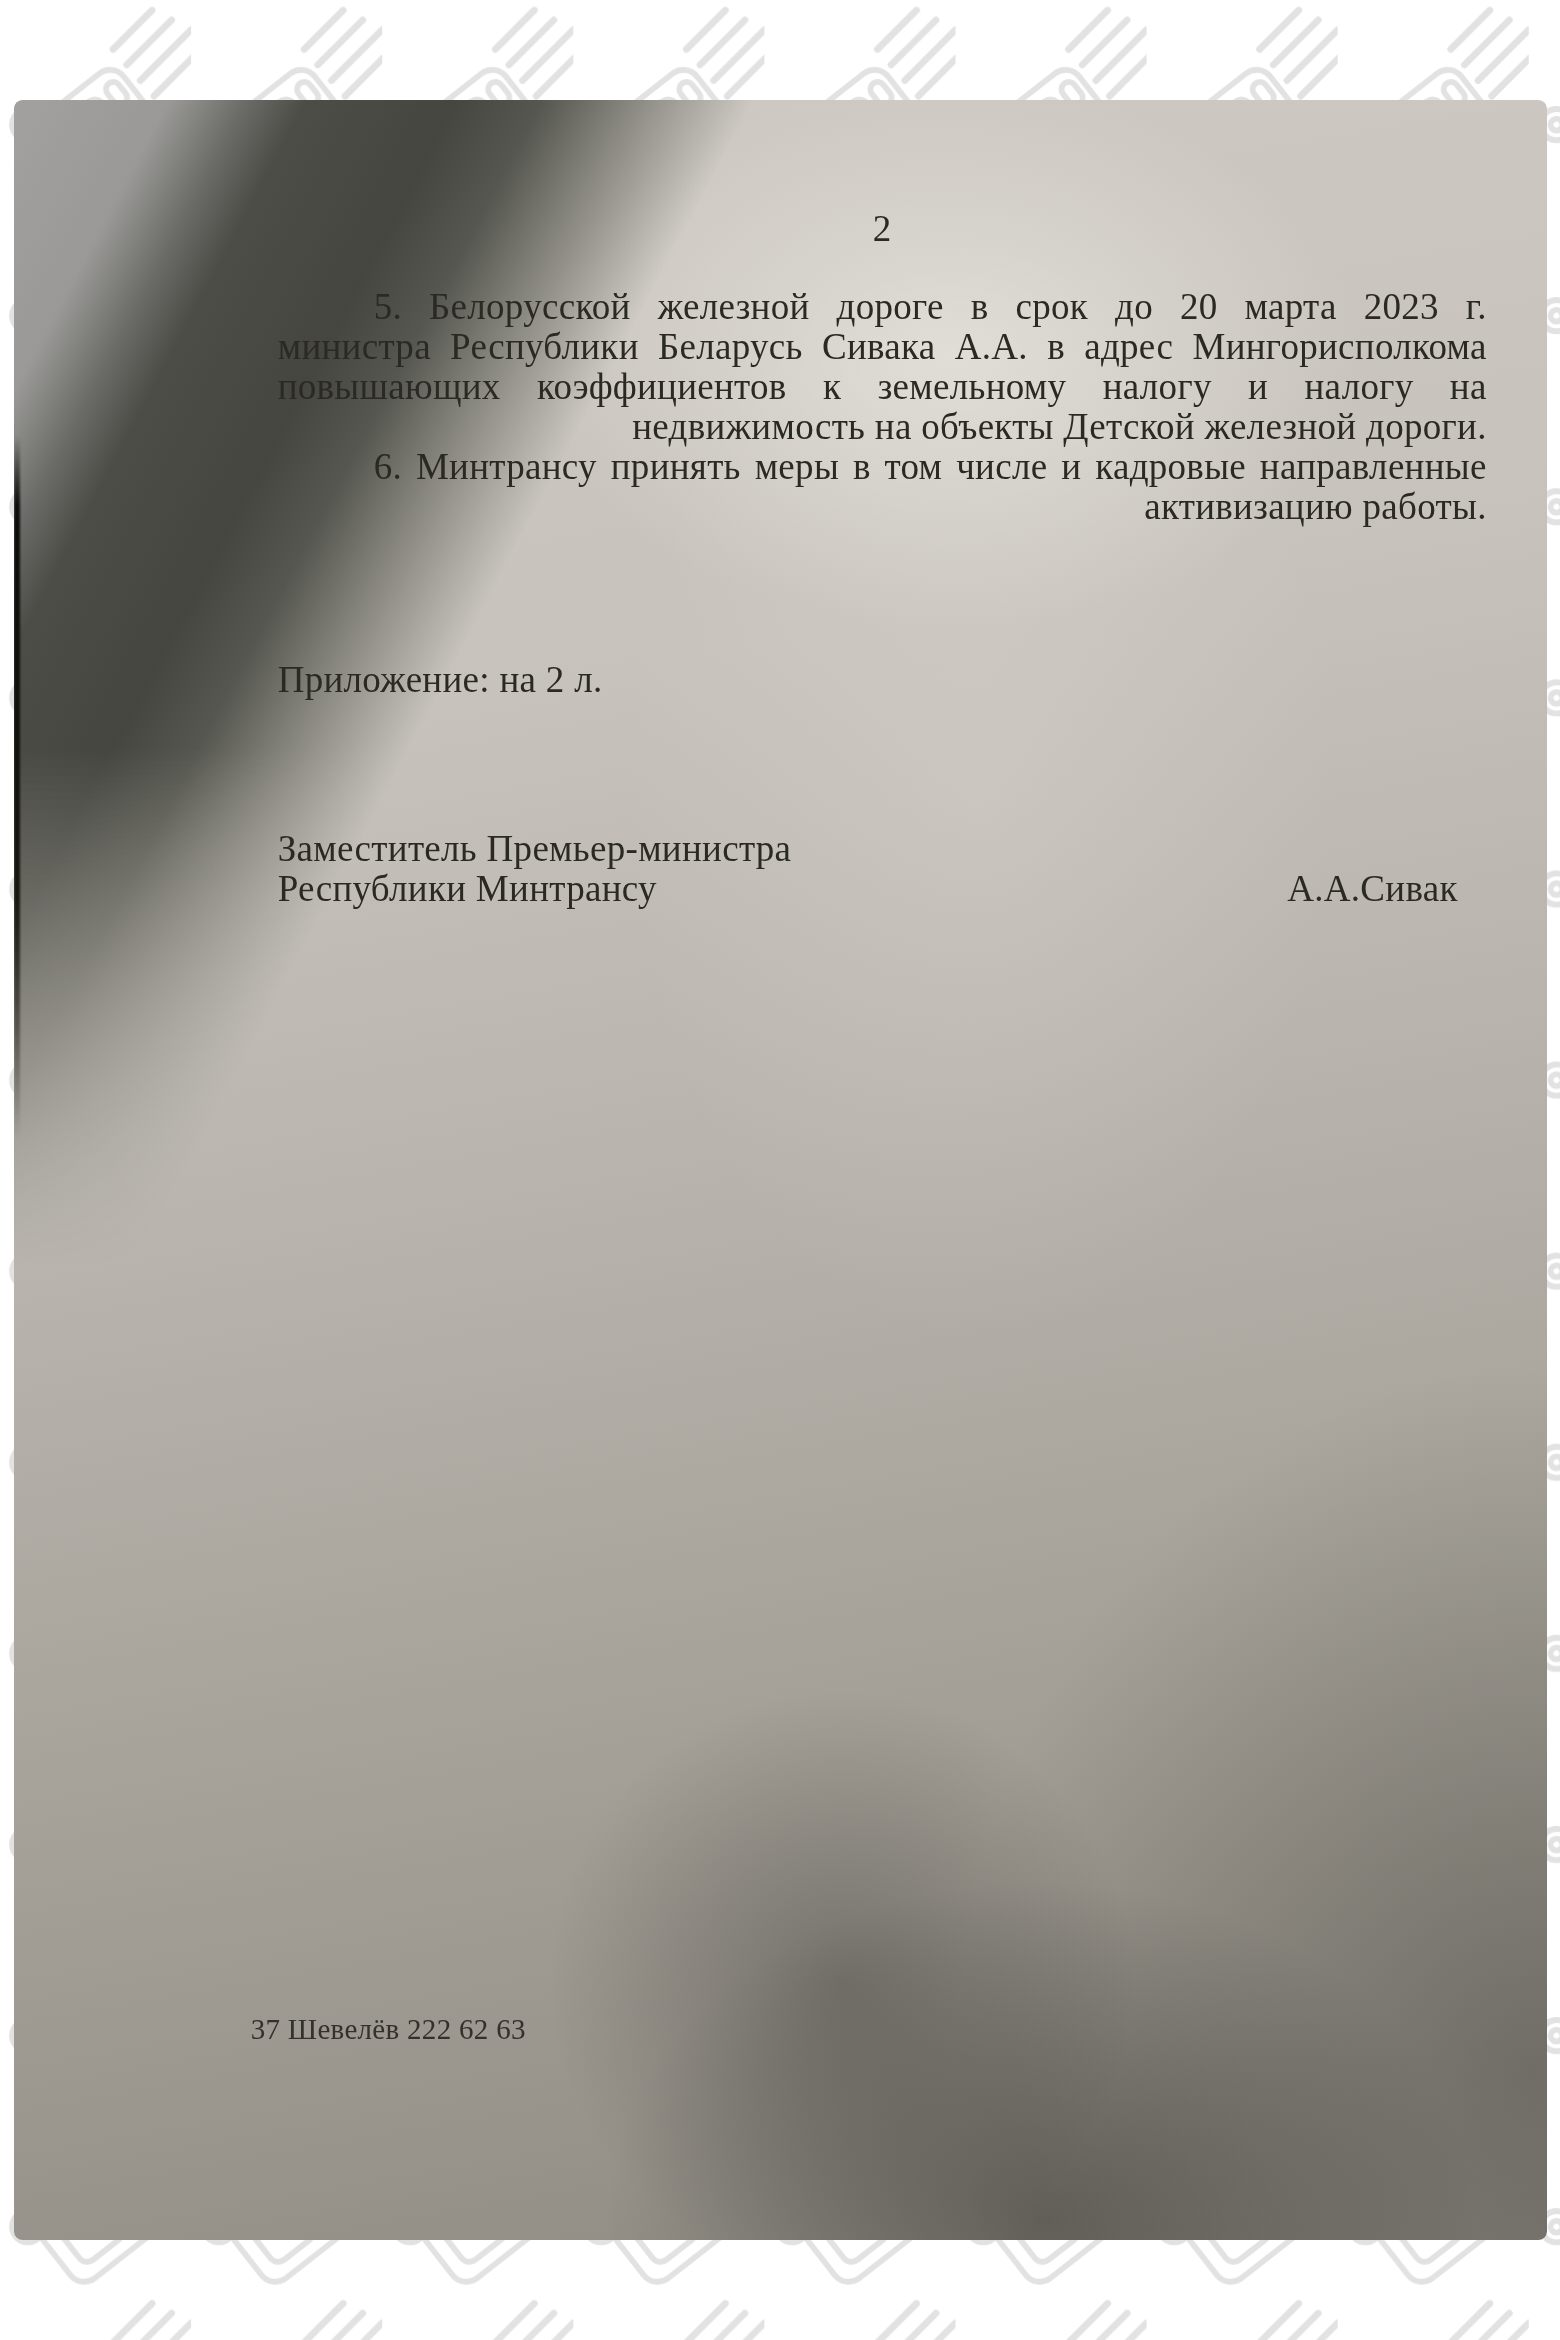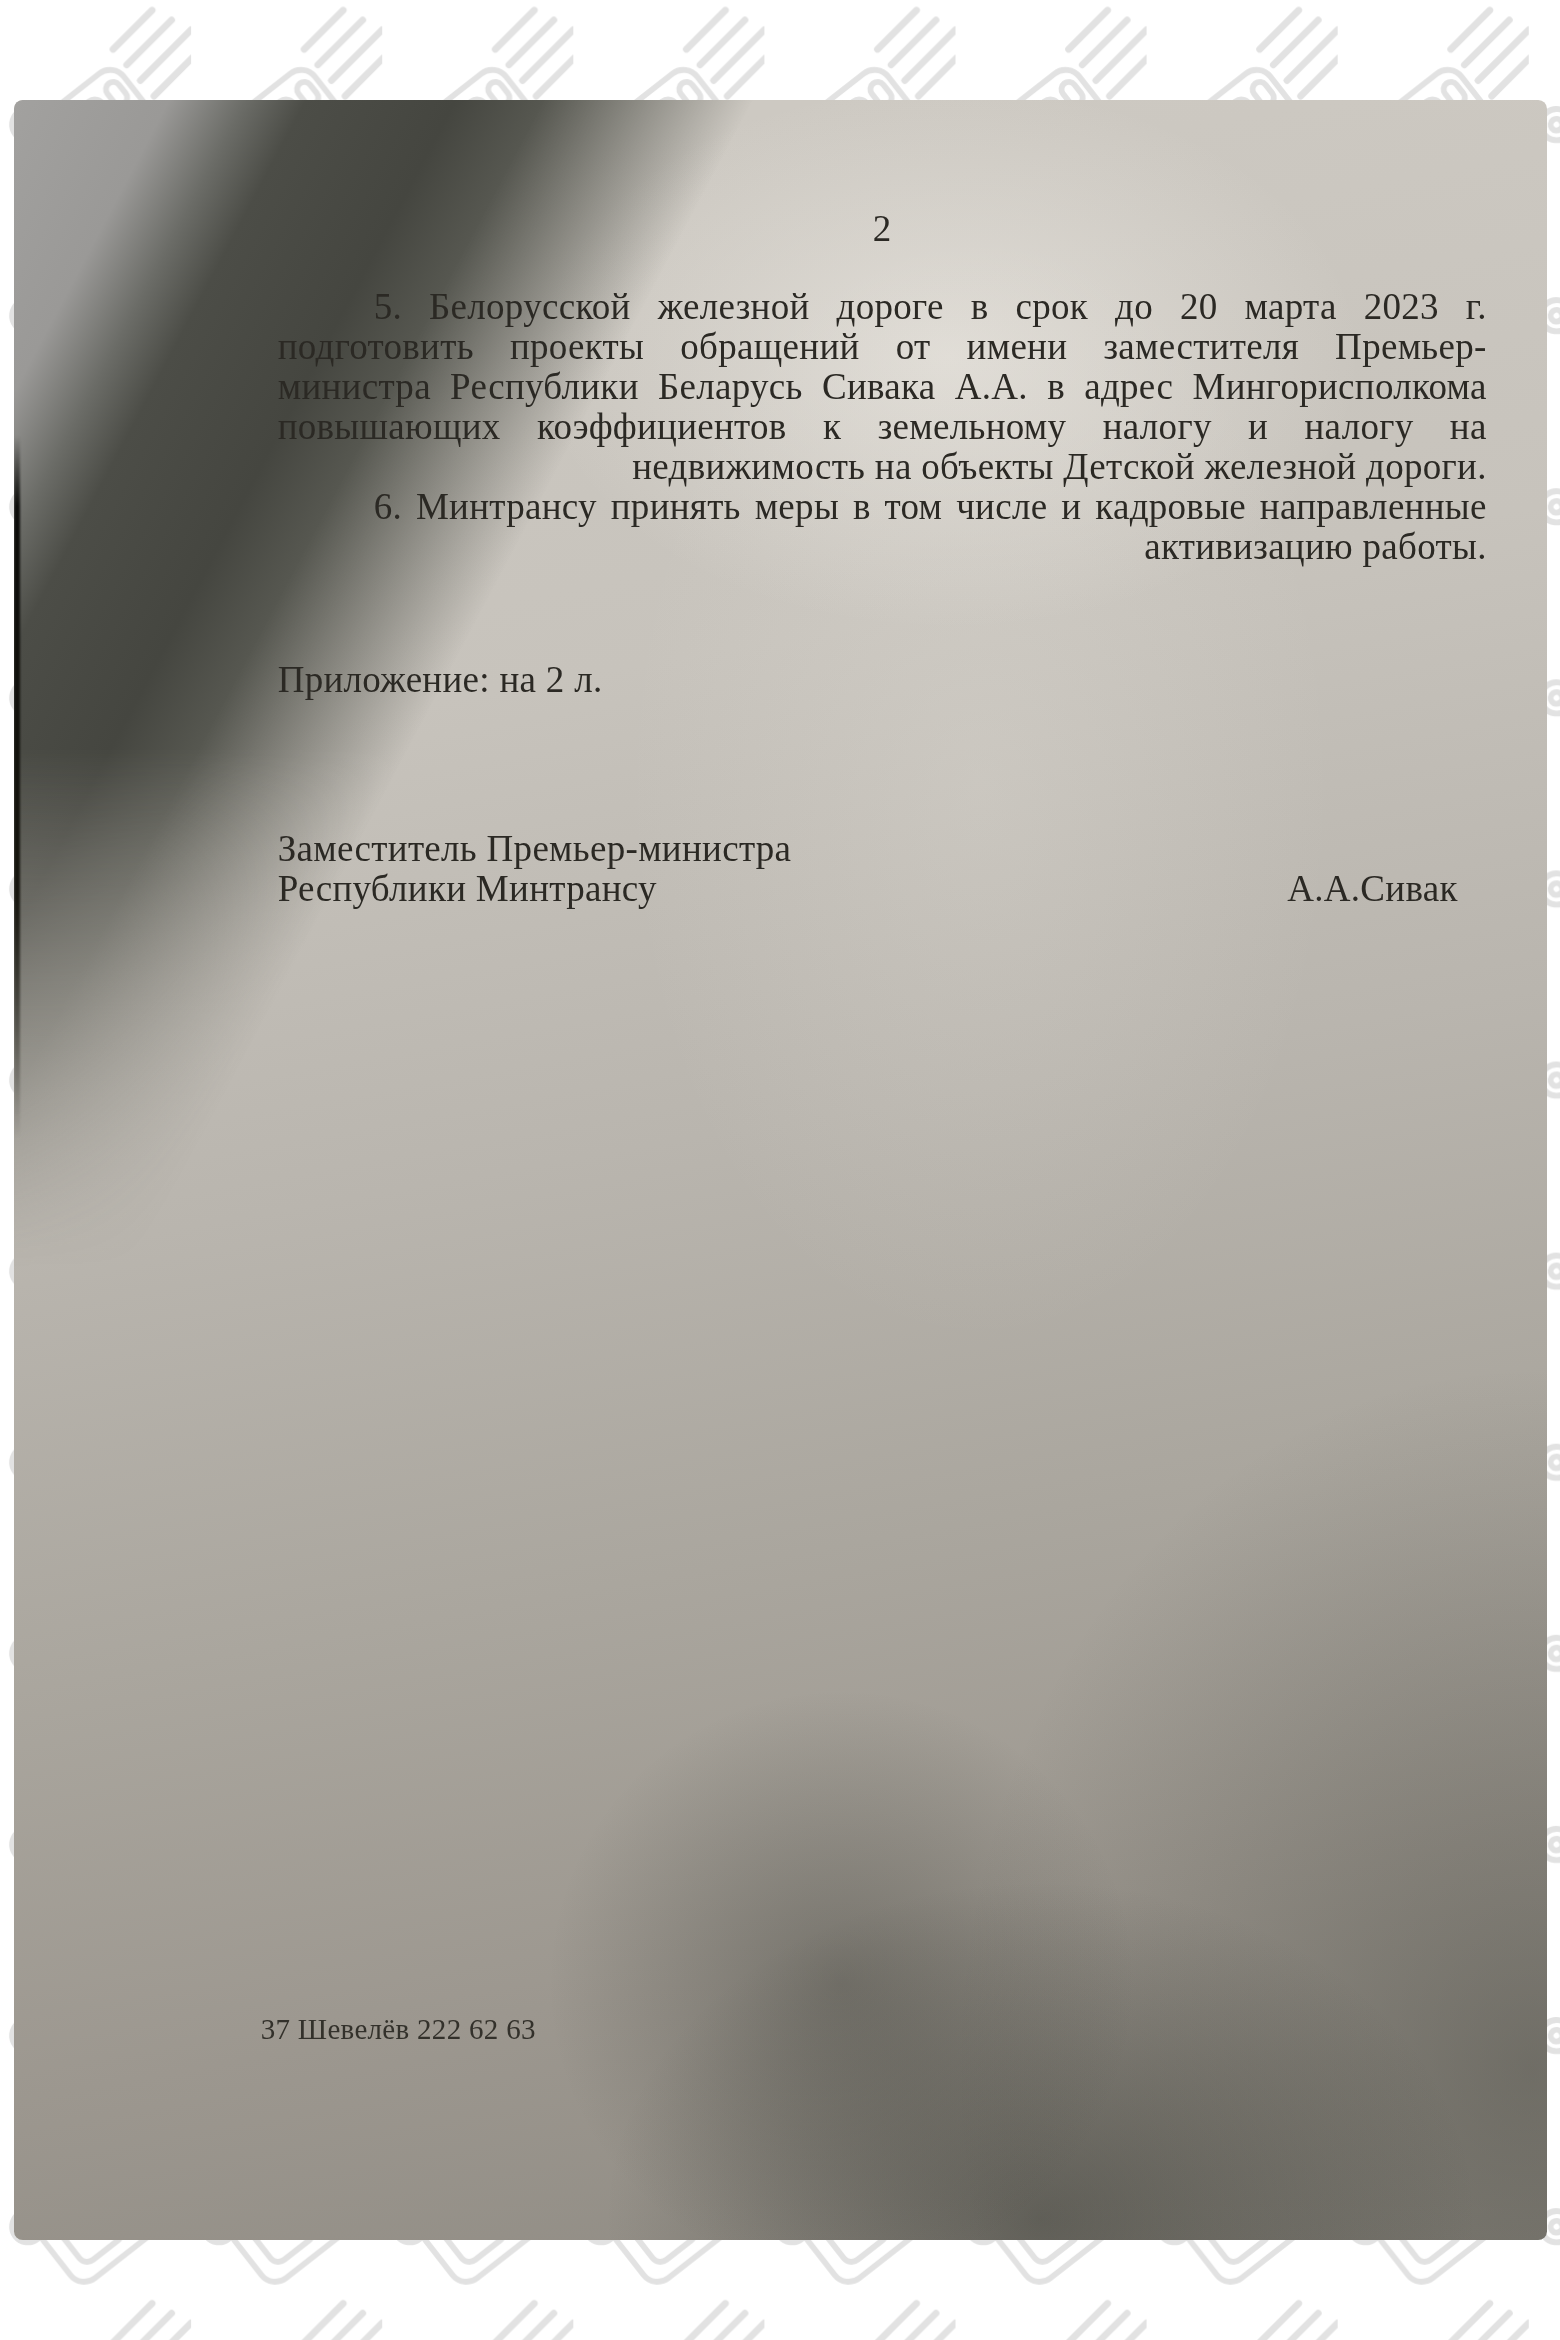--- a/index.html
+++ b/index.html
@@ -47,21 +47,21 @@
   }
   .page-num{position:absolute;top:109px;left:0;width:100%;text-align:center;}
   .body-text{position:absolute;top:187px;left:0;width:100%;}
   .jline{text-align:justify;text-align-last:justify;white-space:nowrap;}
   .jline.indent, .lline.indent{padding-left:96px;}
   .lline{text-align:right;}
   .attachment{position:absolute;top:560px;left:0;}
   .signature{position:absolute;top:729px;left:0;width:100%;}
   .sig-name{position:absolute;top:40px;right:29px;}
   .footer-note{
-    position:absolute;left:247px;top:1913px;
+    position:absolute;left:237px;top:1913px;
     color:#33312b;font-size:29px;line-height:33px;letter-spacing:0.3px;
   }
 </style>
 </head>
 <body>
 
 <div class="canvas">
 
   <svg class="watermark" xmlns="http://www.w3.org/2000/svg" width="1560" height="2341" viewBox="0 0 1600 2400">
     <defs>
@@ -90,21 +90,20 @@
   <div class="photo">
     <div class="shade-topleft"></div>
     <div class="edge-line"></div>
 
     <div class="content">
 
       <div class="page-num">2</div>
 
       <div class="body-text">
         <div class="jline indent">5. Белорусской железной дороге в срок до 20 марта 2023 г.</div>
-        <div class="jline">подготовить проекты обращений от имени заместителя Премьер-</div>
         <div class="jline">министра Республики Беларусь Сивака А.А. в адрес Мингорисполкома</div>
         <div class="jline">повышающих коэффициентов к земельному налогу и налогу на</div>
         <div class="lline">недвижимость на объекты Детской железной дороги.</div>
         <div class="jline indent">6. Минтрансу принять меры в том числе и кадровые направленные</div>
         <div class="lline">активизацию работы.</div>
       </div>
 
       <div class="attachment">Приложение: на 2 л.</div>
 
       <div class="signature">

